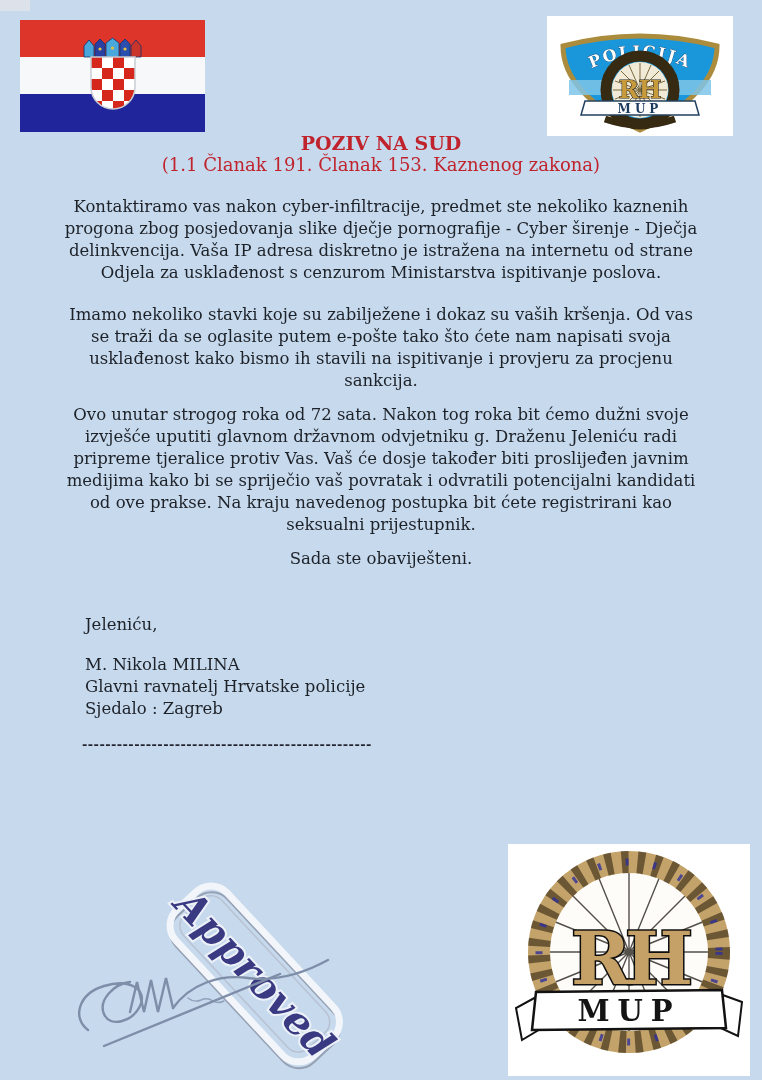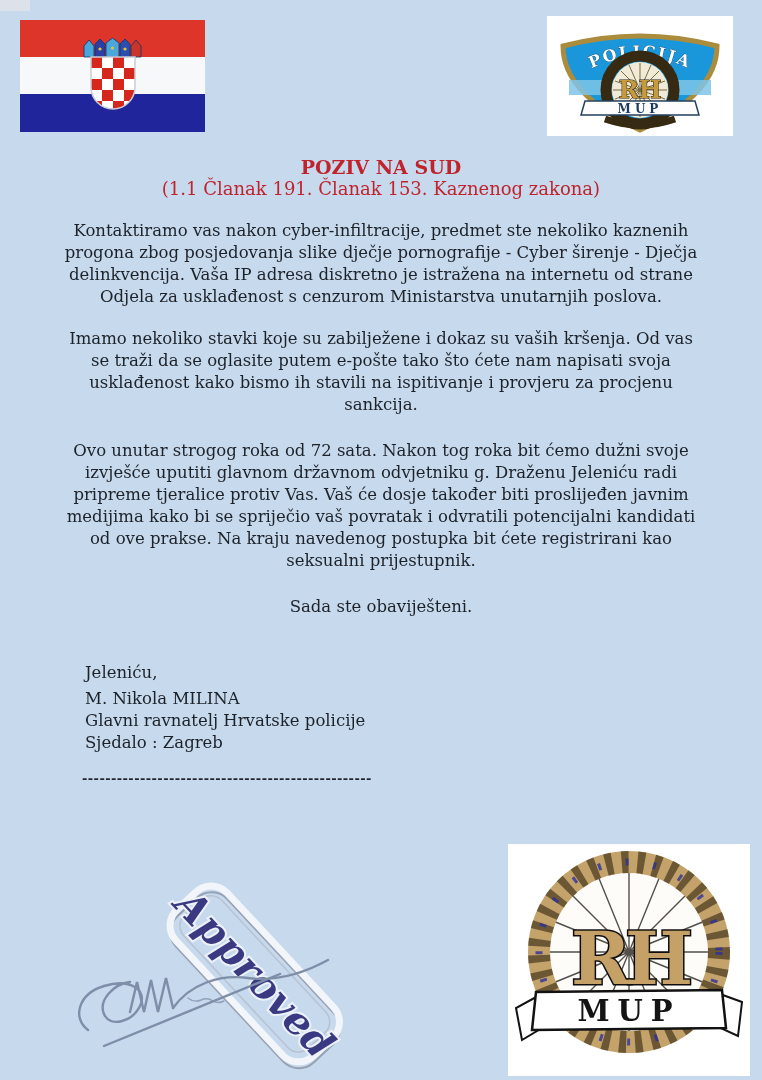--- a/index.html
+++ b/index.html
@@ -9,31 +9,31 @@
     font-family:"DejaVu Serif","Liberation Serif",serif;
     color:#1d2128;
   }
   .page{position:relative;width:762px;height:1080px;background:#c6d9ed;}
   .corner-artifact{position:absolute;left:0;top:0;width:30px;height:11px;background:#dde2ea;}
   .flag{position:absolute;left:20px;top:20px;width:185px;height:112px;}
   .badge-top{position:absolute;left:547px;top:16px;width:186px;height:120px;}
   .badge-bottom{position:absolute;left:508px;top:844px;width:242px;height:232px;}
   .stamp-wrap{position:absolute;left:70px;top:868px;width:330px;height:212px;z-index:5;}
   .content{
-    position:absolute;left:30px;top:156px;width:702px;
+    position:absolute;left:30px;top:132px;width:702px;
     text-align:center;font-size:16.5px;line-height:22px;
   }
   .title-heading{color:#c0232c;font-weight:bold;font-size:19px;line-height:22px;}
   .title-sub{color:#c0232c;font-size:18px;line-height:22px;}
   .para{white-space:pre-line;margin:20px 0 0 0;}
   .para.first{margin-top:16px;}
-  .para.tight{margin-top:24px;}
-  .notice{margin-top:24px;}
+  .para.tight{margin-top:12px;}
+  .notice{margin-top:12px;}
   .closing{text-align:left;padding-left:55px;margin-top:44px;}
-  .sig-block{margin-top:4px;white-space:pre-line;}
+  .sig-block{margin-top:18px;white-space:pre-line;}
   .divider{
     text-align:left;padding-left:52px;margin-top:14px;
     font-size:13px;font-weight:bold;letter-spacing:.4px;color:#23232e;
   }
   svg text{font-family:"DejaVu Serif","Liberation Serif",serif;}
 </style>
 </head>
 <body>
 
 <div class="page">
@@ -85,21 +85,21 @@
     <path d="M58,103 Q93,115 128,103" fill="none" stroke="#362a12" stroke-width="7"></path>
   </svg>
 
   <div class="content">
     <div class="title-heading">POZIV NA SUD</div>
     <div class="title-sub">(1.1 Članak 191. Članak 153. Kaznenog zakona)</div>
 
     <p class="para">Kontaktiramo vas nakon cyber-infiltracije, predmet ste nekoliko kaznenih
 progona zbog posjedovanja slike dječje pornografije - Cyber širenje - Dječja
 delinkvencija. Vaša IP adresa diskretno je istražena na internetu od strane
-Odjela za usklađenost s cenzurom Ministarstva unutarnjih poslova.</p>
+Odjela za usklađenost s cenzurom Ministarstva ispitivanje poslova.</p>
     <p class="para">Imamo nekoliko stavki koje su zabilježene i dokaz su vaših kršenja. Od vas
 se traži da se oglasite putem e-pošte tako što ćete nam napisati svoja
 usklađenost kako bismo ih stavili na ispitivanje i provjeru za procjenu
 sankcija.</p>
     <p class="para tight">Ovo unutar strogog roka od 72 sata. Nakon tog roka bit ćemo dužni svoje
 izvješće uputiti glavnom državnom odvjetniku g. Draženu Jeleniću radi
 pripreme tjeralice protiv Vas. Vaš će dosje također biti proslijeđen javnim
 medijima kako bi se spriječio vaš povratak i odvratili potencijalni kandidati
 od ove prakse. Na kraju navedenog postupka bit ćete registrirani kao
 seksualni prijestupnik.</p>

